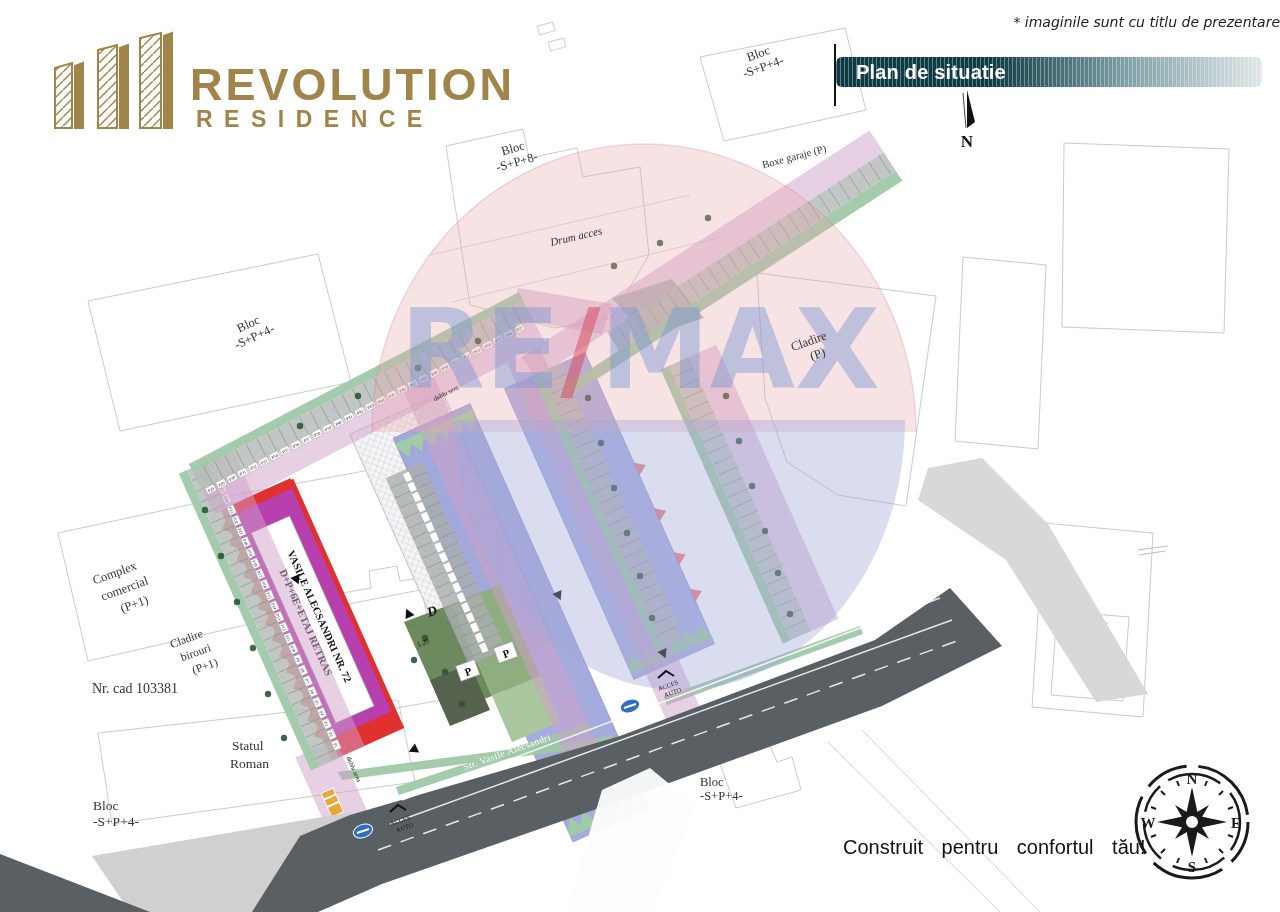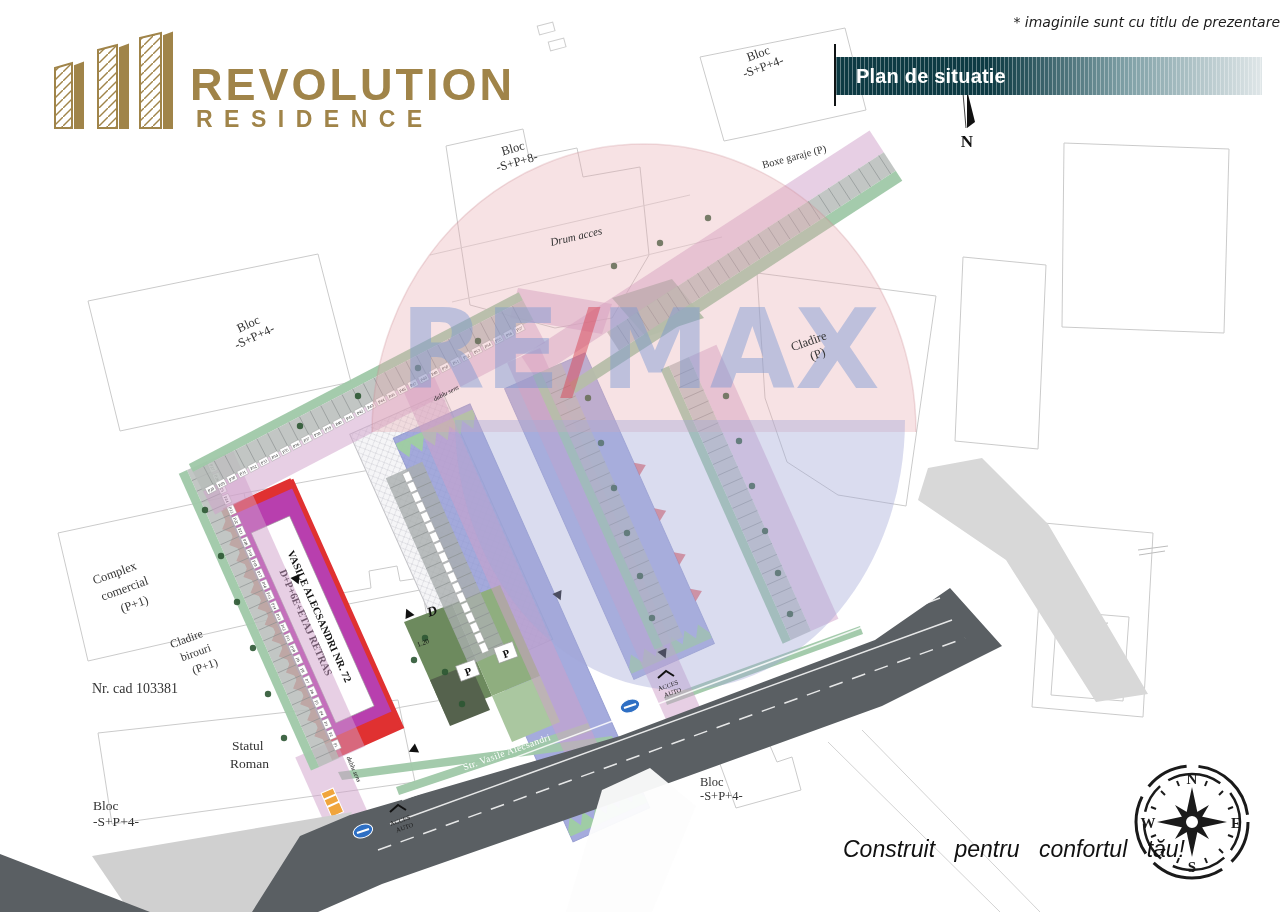--- a/index.html
+++ b/index.html
@@ -1,28 +1,28 @@
 <!DOCTYPE html>
 <html><head>
 <meta charset="utf-8">
 <style>
   html,body{margin:0;padding:0;background:#e8e8e8;}
   #stage{position:relative;width:1280px;height:912px;background:#ffffff;overflow:hidden;
          font-family:"Liberation Sans",sans-serif;}
   #plan-svg{position:absolute;left:0;top:0;}
   .disclaimer{position:absolute;top:14px;right:0;font-family:"DejaVu Sans",sans-serif;
          font-style:italic;font-size:14px;color:#1c1c1c;}
-  .banner{position:absolute;left:836px;top:57px;width:426px;height:38px;display:flex;align-items:center;
+  .banner{position:absolute;left:836px;top:57px;width:426px;height:30px;display:flex;align-items:center;
          background:
            repeating-linear-gradient(90deg, rgba(255,255,255,0.35) 0 1px, rgba(255,255,255,0) 1px 4px),
-           linear-gradient(90deg,#0d3a43 0%,#0d3a43 36%,#7fa0a6 68%,#dfe6e8 100%);}
+           linear-gradient(90deg,#0d3a43 0%,#0d3a43 36%,#7fa0a6 68%,#dfe6e8 100%); border-radius: 6px;}
   .banner span{color:#ffffff;font-size:20px;font-weight:bold;padding-left:20px;letter-spacing:.2px;}
   .banner-tick{position:absolute;left:834px;top:44px;width:2px;height:62px;background:#101314;}
   .slogan{position:absolute;left:843px;top:836px;width:330px;font-family:"Liberation Sans",sans-serif;
-         font-style:italic;font-size:23px;color:#111;word-spacing:13px;white-space:nowrap;}
+         font-size:20px;color:#111;word-spacing:13px;white-space:nowrap;}
 </style>
 </head>
 <body>
 
 <div id="stage">
 
 <svg id="plan-svg" width="1280" height="912" viewBox="0 0 1280 912">
   <defs>
     <pattern id="goldhatch" width="9" height="9" patternUnits="userSpaceOnUse" patternTransform="rotate(0)">
       <rect width="9" height="9" fill="#ffffff"></rect>

